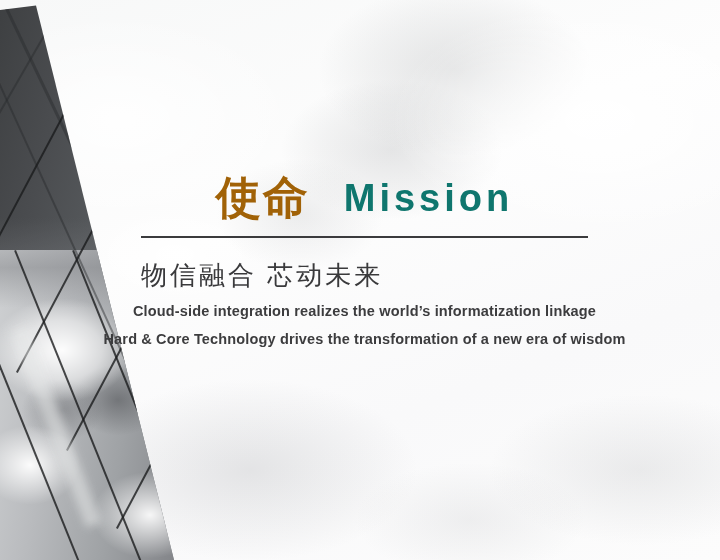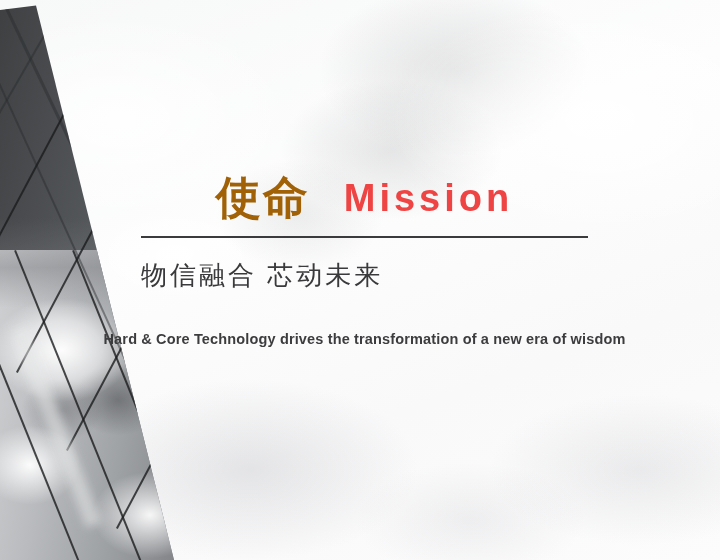--- a/index.html
+++ b/index.html
@@ -120,21 +120,21 @@
   .hl-cn {
     font-size: 45px;
     font-weight: 700;
     color: #a16207;
     letter-spacing: 2px;
     vertical-align: middle;
   }
   .hl-en {
     font-size: 38px;
     font-weight: 700;
-    color: #ef4444;
+    color: #0f766e;
     letter-spacing: 4px;
     margin-left: 34px;
     vertical-align: middle;
   }
 
   .rule {
     position: absolute;
     left: 141px;
     top: 236px;
     width: 447px;
@@ -201,15 +201,16 @@
   </div>
 
   <div class="headline">
     <span class="hl-cn">使命</span><span class="hl-en">Mission</span>
   </div>
 
   <div class="rule"></div>
 
   <div class="subtitle-cn">物信融合 芯动未来</div>
 
+  <div class="subtitle-en line1">Cloud-side integration realizes the world’s informatization linkage</div>
   <div class="subtitle-en line2">Hard &amp; Core Technology drives the transformation of a new era of wisdom</div>
 
 </div>
 
 </body></html>

